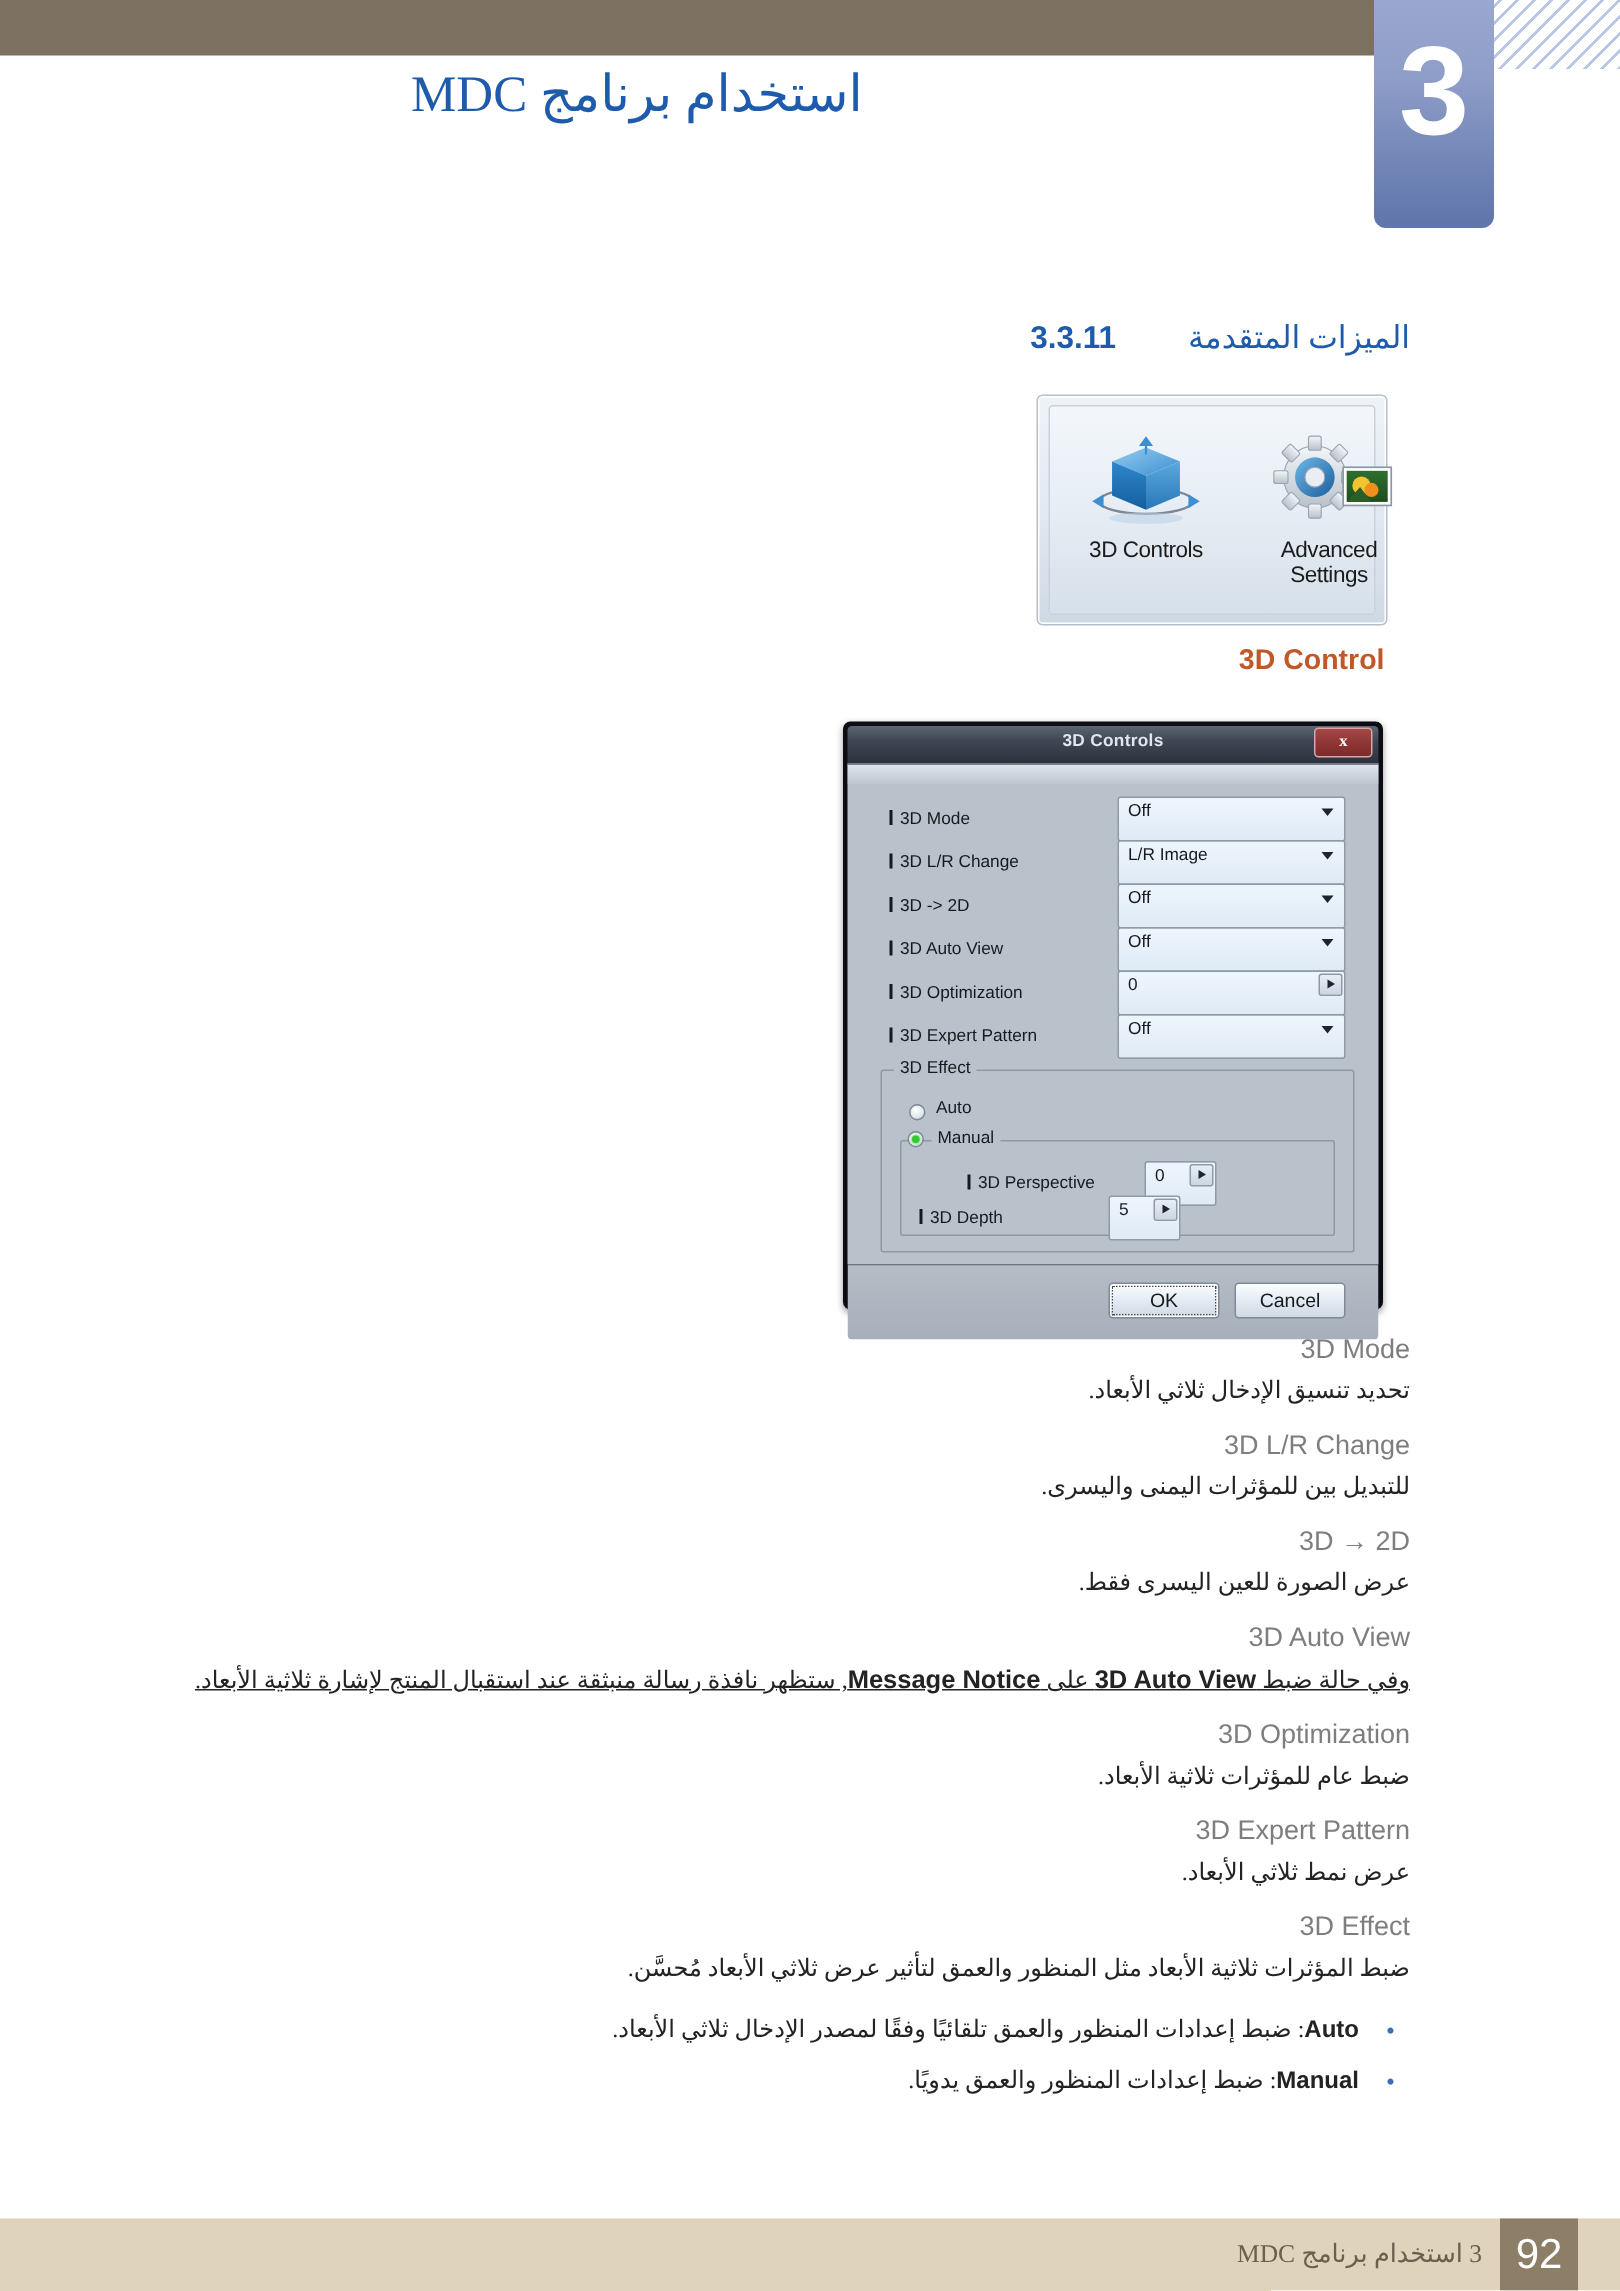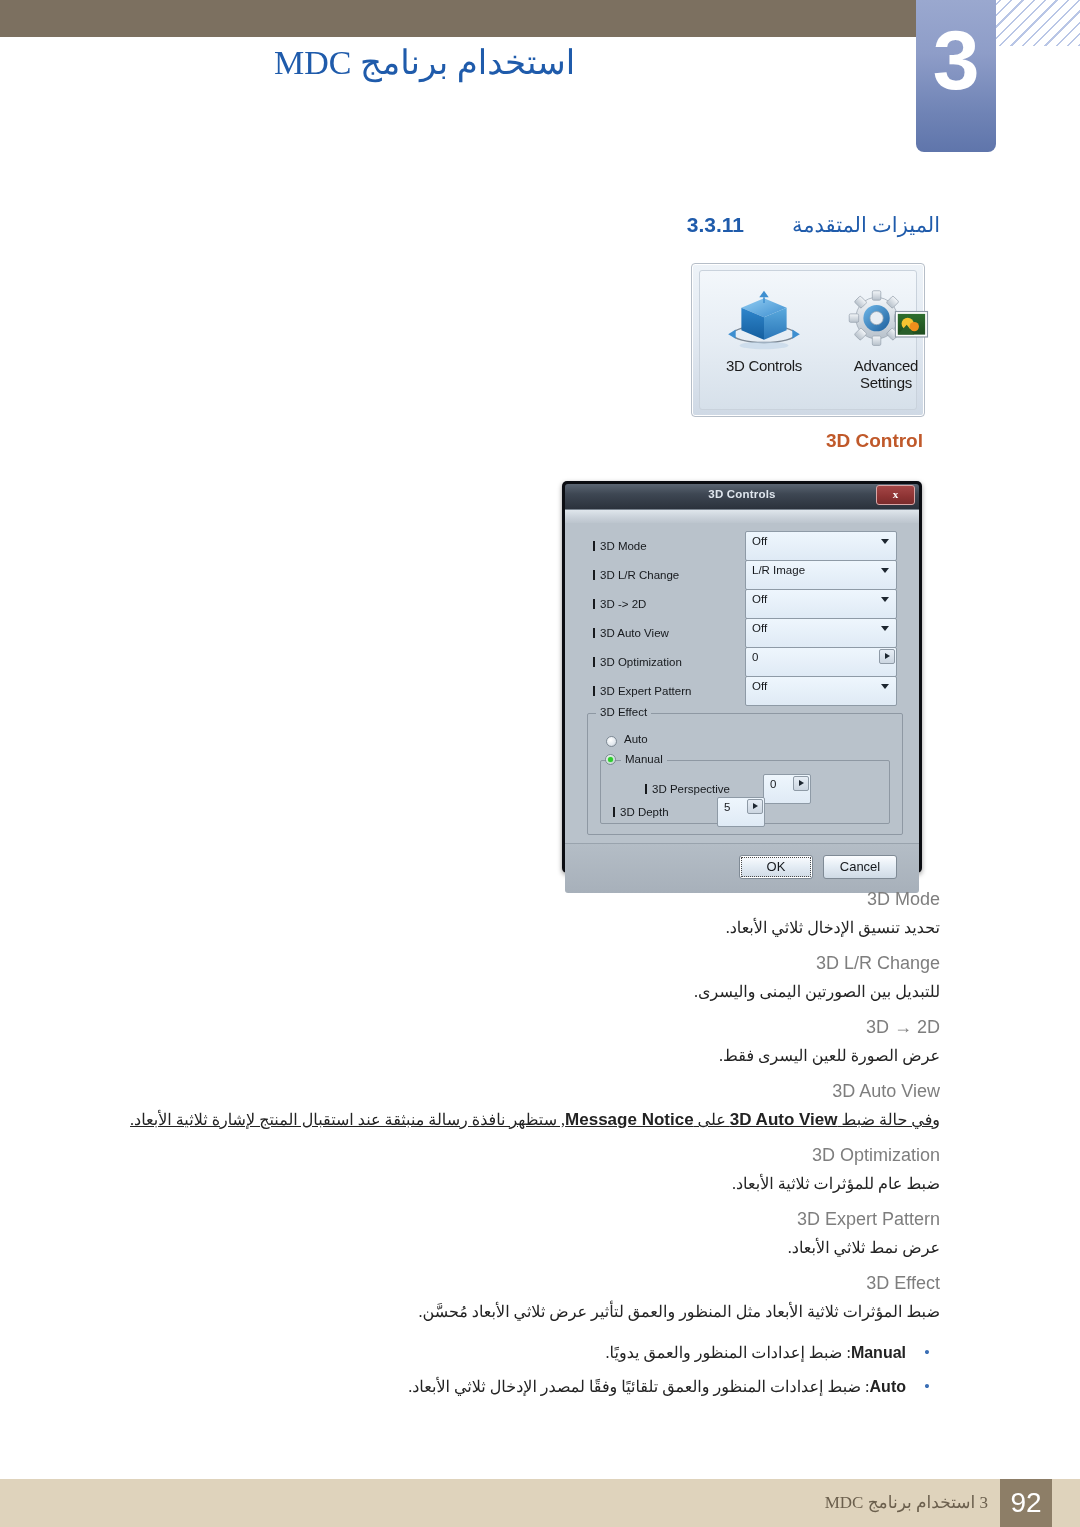--- a/index.html
+++ b/index.html
@@ -517,21 +517,21 @@
           <div class="row-label" style="width:118px;"><span class="tick"></span><span>3D Perspective</span></div>
           <div class="field" style="flex:none; width:48px;">
             <span class="val">0</span>
             <span class="spin-btn">
                 <span class="caret-right"></span>
               </span>
           </div>
         </div>
 
         <div class="row" style="left:12px; right:auto; width:190px; top:41px;">
-          <div class="row-label" style="width:104px;"><span class="tick"></span><span>3D Depth</span></div>
+          <div class="row-label" style="width:126px;"><span class="tick"></span><span>3D Depth</span></div>
           <div class="field" style="flex:none; width:48px;">
             <span class="val">5</span>
             <span class="spin-btn">
                 <span class="caret-right"></span>
               </span>
           </div>
         </div>
       </div>
     </div>
 
@@ -542,38 +542,38 @@
     <div class="dlg-btn btn-cancel">Cancel</div>
   </div>
 </div>
 
 <div class="desc">
 
   <div class="desc-term">3D Mode</div>
   <div class="desc-body">تحديد تنسيق الإدخال ثلاثي الأبعاد.</div>
 
   <div class="desc-term">3D L/R Change</div>
-  <div class="desc-body">للتبديل بين الصورتين اليمنى واليسرى.</div>
+  <div class="desc-body">للتبديل بين للمؤثرات اليمنى واليسرى.</div>
 
   <div class="desc-term">3D → 2D</div>
   <div class="desc-body">عرض الصورة للعين اليسرى فقط.</div>
 
   <div class="desc-term">3D Auto View</div>
   <div class="desc-body mixed"><span>وفي حالة ضبط </span><span class="en-b">3D Auto View</span><span> على </span><span class="en-b">Message Notice</span><span>, ستظهر نافذة رسالة منبثقة عند استقبال المنتج لإشارة ثلاثية الأبعاد.</span></div>
 
   <div class="desc-term">3D Optimization</div>
   <div class="desc-body">ضبط عام للمؤثرات ثلاثية الأبعاد.</div>
 
   <div class="desc-term">3D Expert Pattern</div>
   <div class="desc-body">عرض نمط ثلاثي الأبعاد.</div>
 
   <div class="desc-term">3D Effect</div>
   <div class="desc-body">ضبط المؤثرات ثلاثية الأبعاد مثل المنظور والعمق لتأثير عرض ثلاثي الأبعاد مُحسَّن.</div>
 
   <ul class="bullets">
+    <li><span class="en-b">Auto</span><span>: ضبط إعدادات المنظور والعمق تلقائيًا وفقًا لمصدر الإدخال ثلاثي الأبعاد.</span></li>
     <li><span class="en-b">Manual</span><span>: ضبط إعدادات المنظور والعمق يدويًا.</span></li>
-    <li><span class="en-b">Auto</span><span>: ضبط إعدادات المنظور والعمق تلقائيًا وفقًا لمصدر الإدخال ثلاثي الأبعاد.</span></li>
   </ul>
 </div>
 
 <div class="ftr-band"></div>
 <div class="ftr-text">3 استخدام برنامج MDC</div>
 <div class="ftr-pagebox">92</div>
 
 </body></html>

